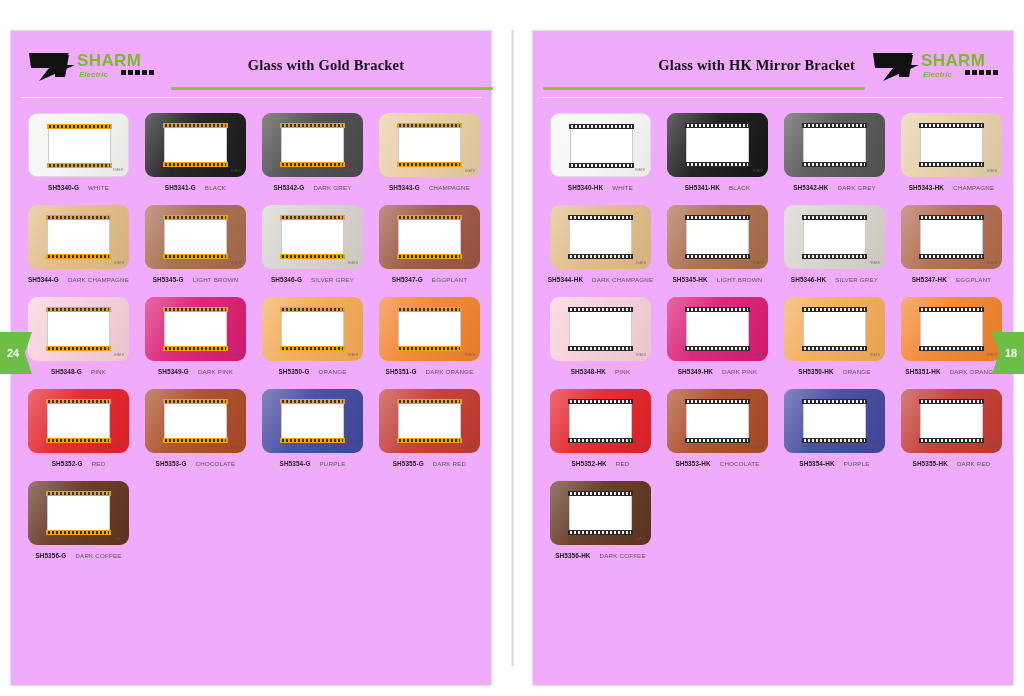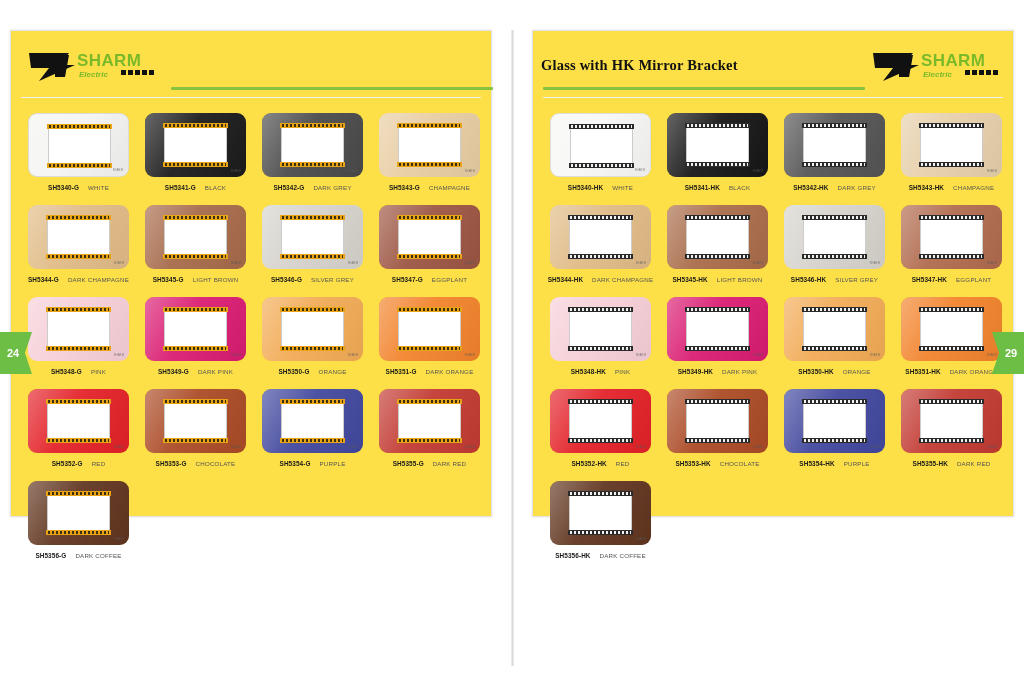--- a/index.html
+++ b/index.html
@@ -13,22 +13,22 @@
     position:relative;
     width:1024px;height:696px;
     background:#ffffff;
     box-sizing:border-box;
   }
   
   .page{
     position:absolute;
     top:30px;
     width:482px;
-    height:487px;
-    background:#fde047;
+    height:656px;
+    background:#f0abfc;
     box-sizing:border-box;
   }
   .page-left{left:10px;border:1px solid #e2e2e2;box-shadow:0 0 3px rgba(0,0,0,.10);}
   .page-right{left:532px;border:1px solid #e2e2e2;box-shadow:0 0 3px rgba(0,0,0,.10);}
   .gutter{
     position:absolute;left:511px;top:30px;width:3px;height:636px;
     background:linear-gradient(to right,#f3f3f3,#d9d9d9,#f3f3f3);
   }
 
   
@@ -45,21 +45,21 @@
   .sect-title{
     position:absolute;top:26px;
     font-family:"Liberation Serif", serif;
     font-weight:bold;
     font-size:14.5px;
     color:#111111;
     letter-spacing:.2px;
     white-space:nowrap;
   }
   .title-left{left:162px;width:306px;text-align:center;}
-  .title-right{left:8px;width:306px;text-align:left;}
+  .title-right{left:16px;width:306px;text-align:right;}
   .rule{
     position:absolute;height:3px;
     background:#86c440;
     top:56px;
     border-radius:1px;
   }
   .rule-left{left:160px;width:322px;}
   .rule-right{left:10px;width:322px;}
   .hdr-divider{
     position:absolute;left:10px;right:10px;top:66px;height:1px;
@@ -194,20 +194,21 @@
           <path d="M30 8 L44 8 L40 30 L30 30 Z" fill="#111111"></path>
           <text x="52" y="19" font-family="Liberation Sans, sans-serif" font-size="17" font-weight="bold" fill="#7ab929" letter-spacing="0.4">SHARM</text>
           <text x="54" y="30" font-family="Liberation Sans, sans-serif" font-size="8" font-weight="bold" font-style="italic" fill="#7ab929">Electric</text>
           <rect x="96" y="23" width="5" height="5" fill="#111111"></rect>
           <rect x="103" y="23" width="5" height="5" fill="#111111"></rect>
           <rect x="110" y="23" width="5" height="5" fill="#111111"></rect>
           <rect x="117" y="23" width="5" height="5" fill="#111111"></rect>
           <rect x="124" y="23" width="5" height="5" fill="#111111"></rect>
         </svg>
       </div>
+      <div class="sect-title title-left">Glass with Gold Bracket</div>
       <div class="rule rule-left"></div>
       <div class="hdr-divider"></div>
     </div>
     <div class="grid">
         <div class="row">
           <div class="cell">
             <div class="plate plate-outline" style="background: rgb(244, 244, 242);">
               <div class="bracket">
                 <div class="window"></div>
                 <div class="bar top" style="background: rgb(232, 164, 22);">
@@ -857,15 +858,15 @@
             <div class="caption">
               <span class="code">SH5356-HK</span>
               <span class="cname">DARK COFFEE</span>
             </div>
           </div>
         </div>
       </div>
   </div>
 
   <div class="tab tab-left">24</div>
-  <div class="tab tab-right">29</div>
+  <div class="tab tab-right">18</div>
 
 </div>
 
 </body></html>

